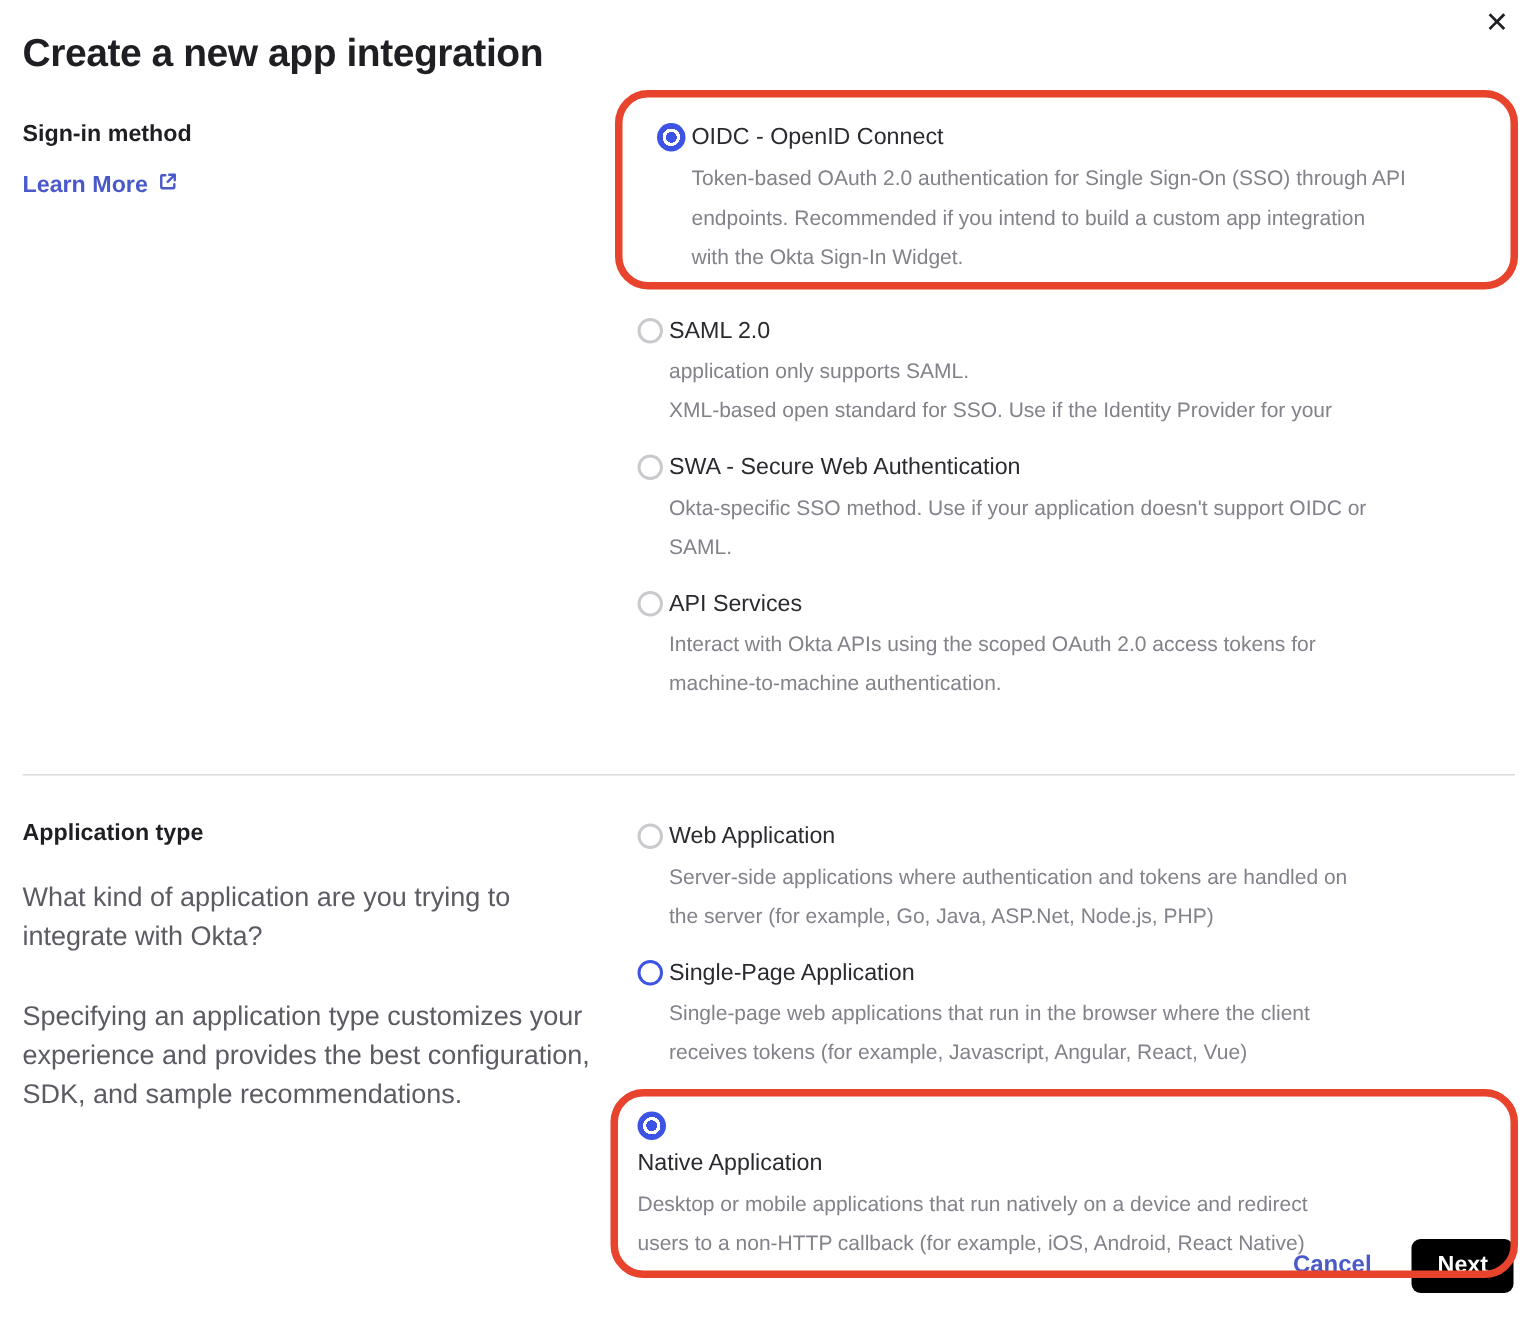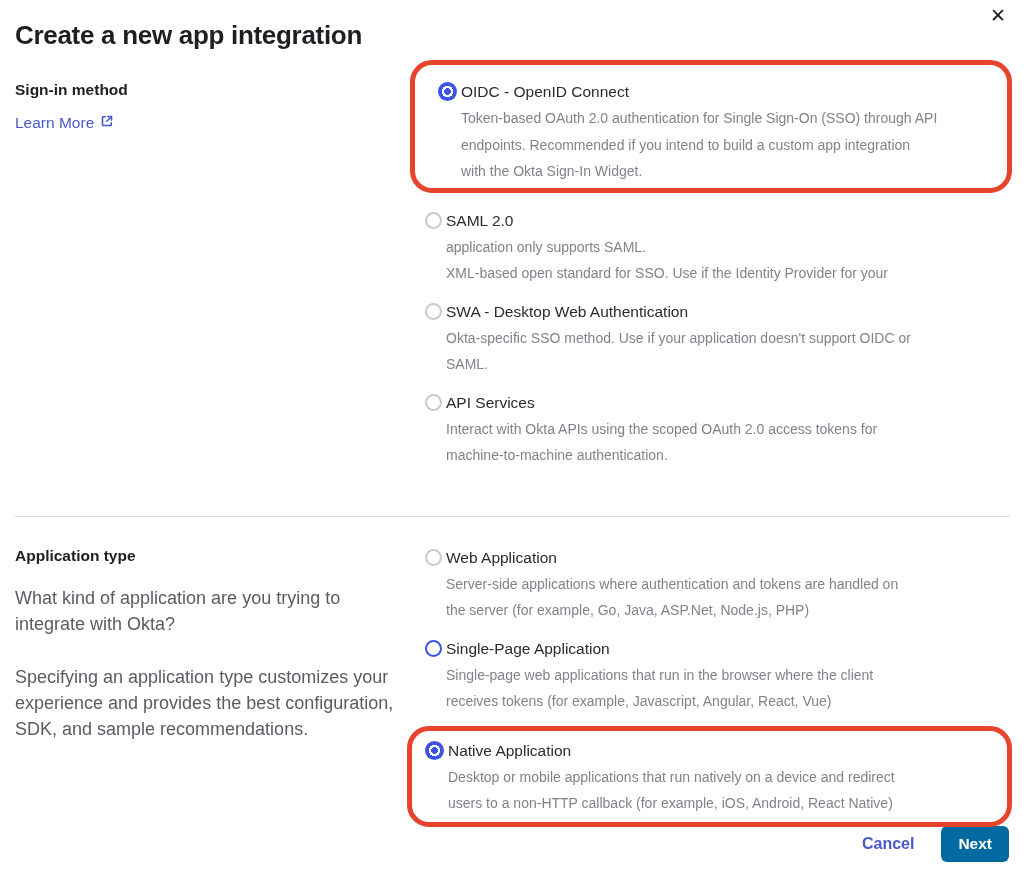--- a/index.html
+++ b/index.html
@@ -24,21 +24,21 @@
     display: grid;
     grid-template-columns: 410px 1fr;
     padding: 0 14px 0 15px;
   }
   .section.signin { margin-top: 29px; }
   .section.apptype { margin-top: 29px; }
   .col-left { padding-top: 1px; }
   .group-label { font-size: 15.5px; font-weight: 700; color: #1e1e23; }
   .learn-more {
     margin-top: 15px; display: inline-flex; align-items: center; gap: 6px;
-    color: #4a59c9; font-size: 15.5px; font-weight: 400; cursor: pointer;
+    color: #4a59c9; font-size: 15.5px; font-weight: 700; cursor: pointer;
     text-decoration: none;
   }
   .para {
     margin-top: 20px; font-size: 18px; color: #5b5b64;
     line-height: 26px; max-width: 380px;
   }
   .para + .para { margin-top: 27px; }
   .option { display: flex; gap: 4px; margin-bottom: 13px; position: relative; }
   .option:last-child { margin-bottom: 0; }
   .radio {
@@ -67,21 +67,21 @@
   }
   .footer {
     position: absolute; right: 15px; bottom: 16px;
     display: flex; align-items: center; gap: 27px;
   }
   .cancel-link {
     color: #4a59c9; font-size: 16px; font-weight: 700; cursor: pointer;
     text-decoration: none;
   }
   .next-btn {
-    background: #0369a1; color: #ffffff; border: none; border-radius: 6px;
+    background: #000000; color: #ffffff; border: none; border-radius: 6px;
     font-family: inherit; font-size: 15.5px; font-weight: 700;
     padding: 9px 17px; cursor: pointer;
   }
   .ext-icon { display: inline-block; }
 </style>
 </head>
 <body>
 
 <span class="close-btn">✕</span>
 
@@ -123,21 +123,21 @@
         <div class="opt-desc">
           <div>application only supports SAML.</div>
           <div>XML-based open standard for SSO. Use if the Identity Provider for your</div>
         </div>
       </div>
     </div>
 
     <div class="option">
       <span class="radio"></span>
       <div>
-        <div class="opt-label">SWA - Desktop Web Authentication</div>
+        <div class="opt-label">SWA - Secure Web Authentication</div>
         <div class="opt-desc">
           <div>Okta-specific SSO method. Use if your application doesn't support OIDC or</div>
           <div>SAML.</div>
         </div>
       </div>
     </div>
 
     <div class="option">
       <span class="radio"></span>
       <div>
@@ -177,21 +177,21 @@
       <span class="radio focus-outline"></span>
       <div>
         <div class="opt-label">Single-Page Application</div>
         <div class="opt-desc">
           <div>Single-page web applications that run in the browser where the client</div>
           <div>receives tokens (for example, Javascript, Angular, React, Vue)</div>
         </div>
       </div>
     </div>
 
-    <div class="option" style="margin-top:24px;">
+    <div class="option" style="margin-top:24px;flex-direction:column;">
       <div class="annotation-ring ring-native"></div>
       <span class="radio selected"></span>
       <div>
         <div class="opt-label">Native Application</div>
         <div class="opt-desc">
           <div>Desktop or mobile applications that run natively on a device and redirect</div>
           <div>users to a non-HTTP callback (for example, iOS, Android, React Native)</div>
         </div>
       </div>
     </div>

